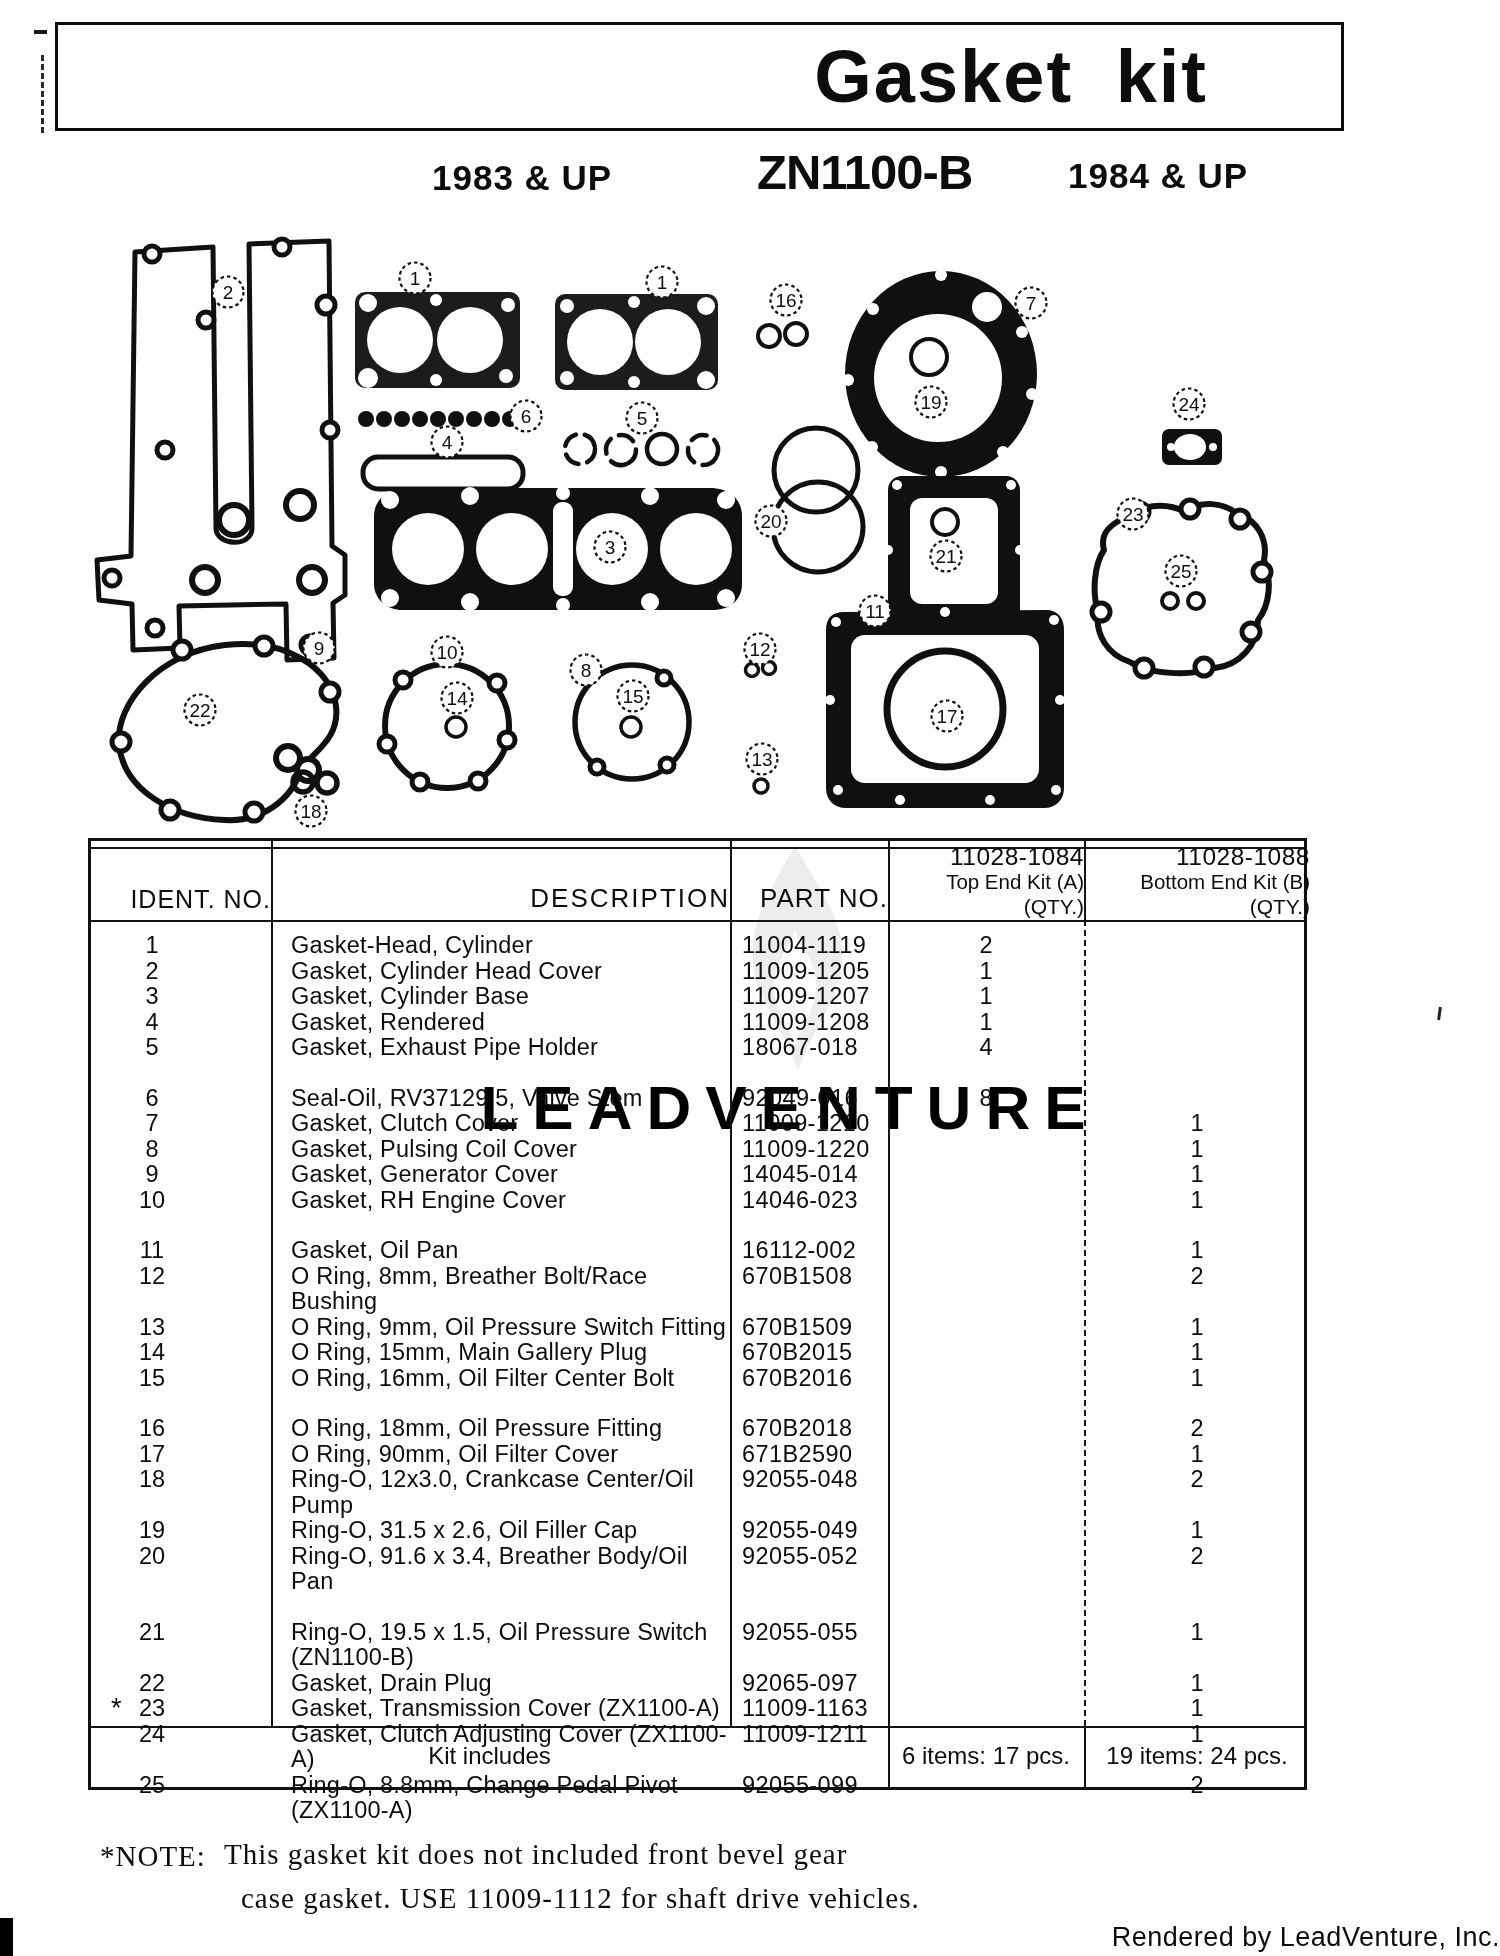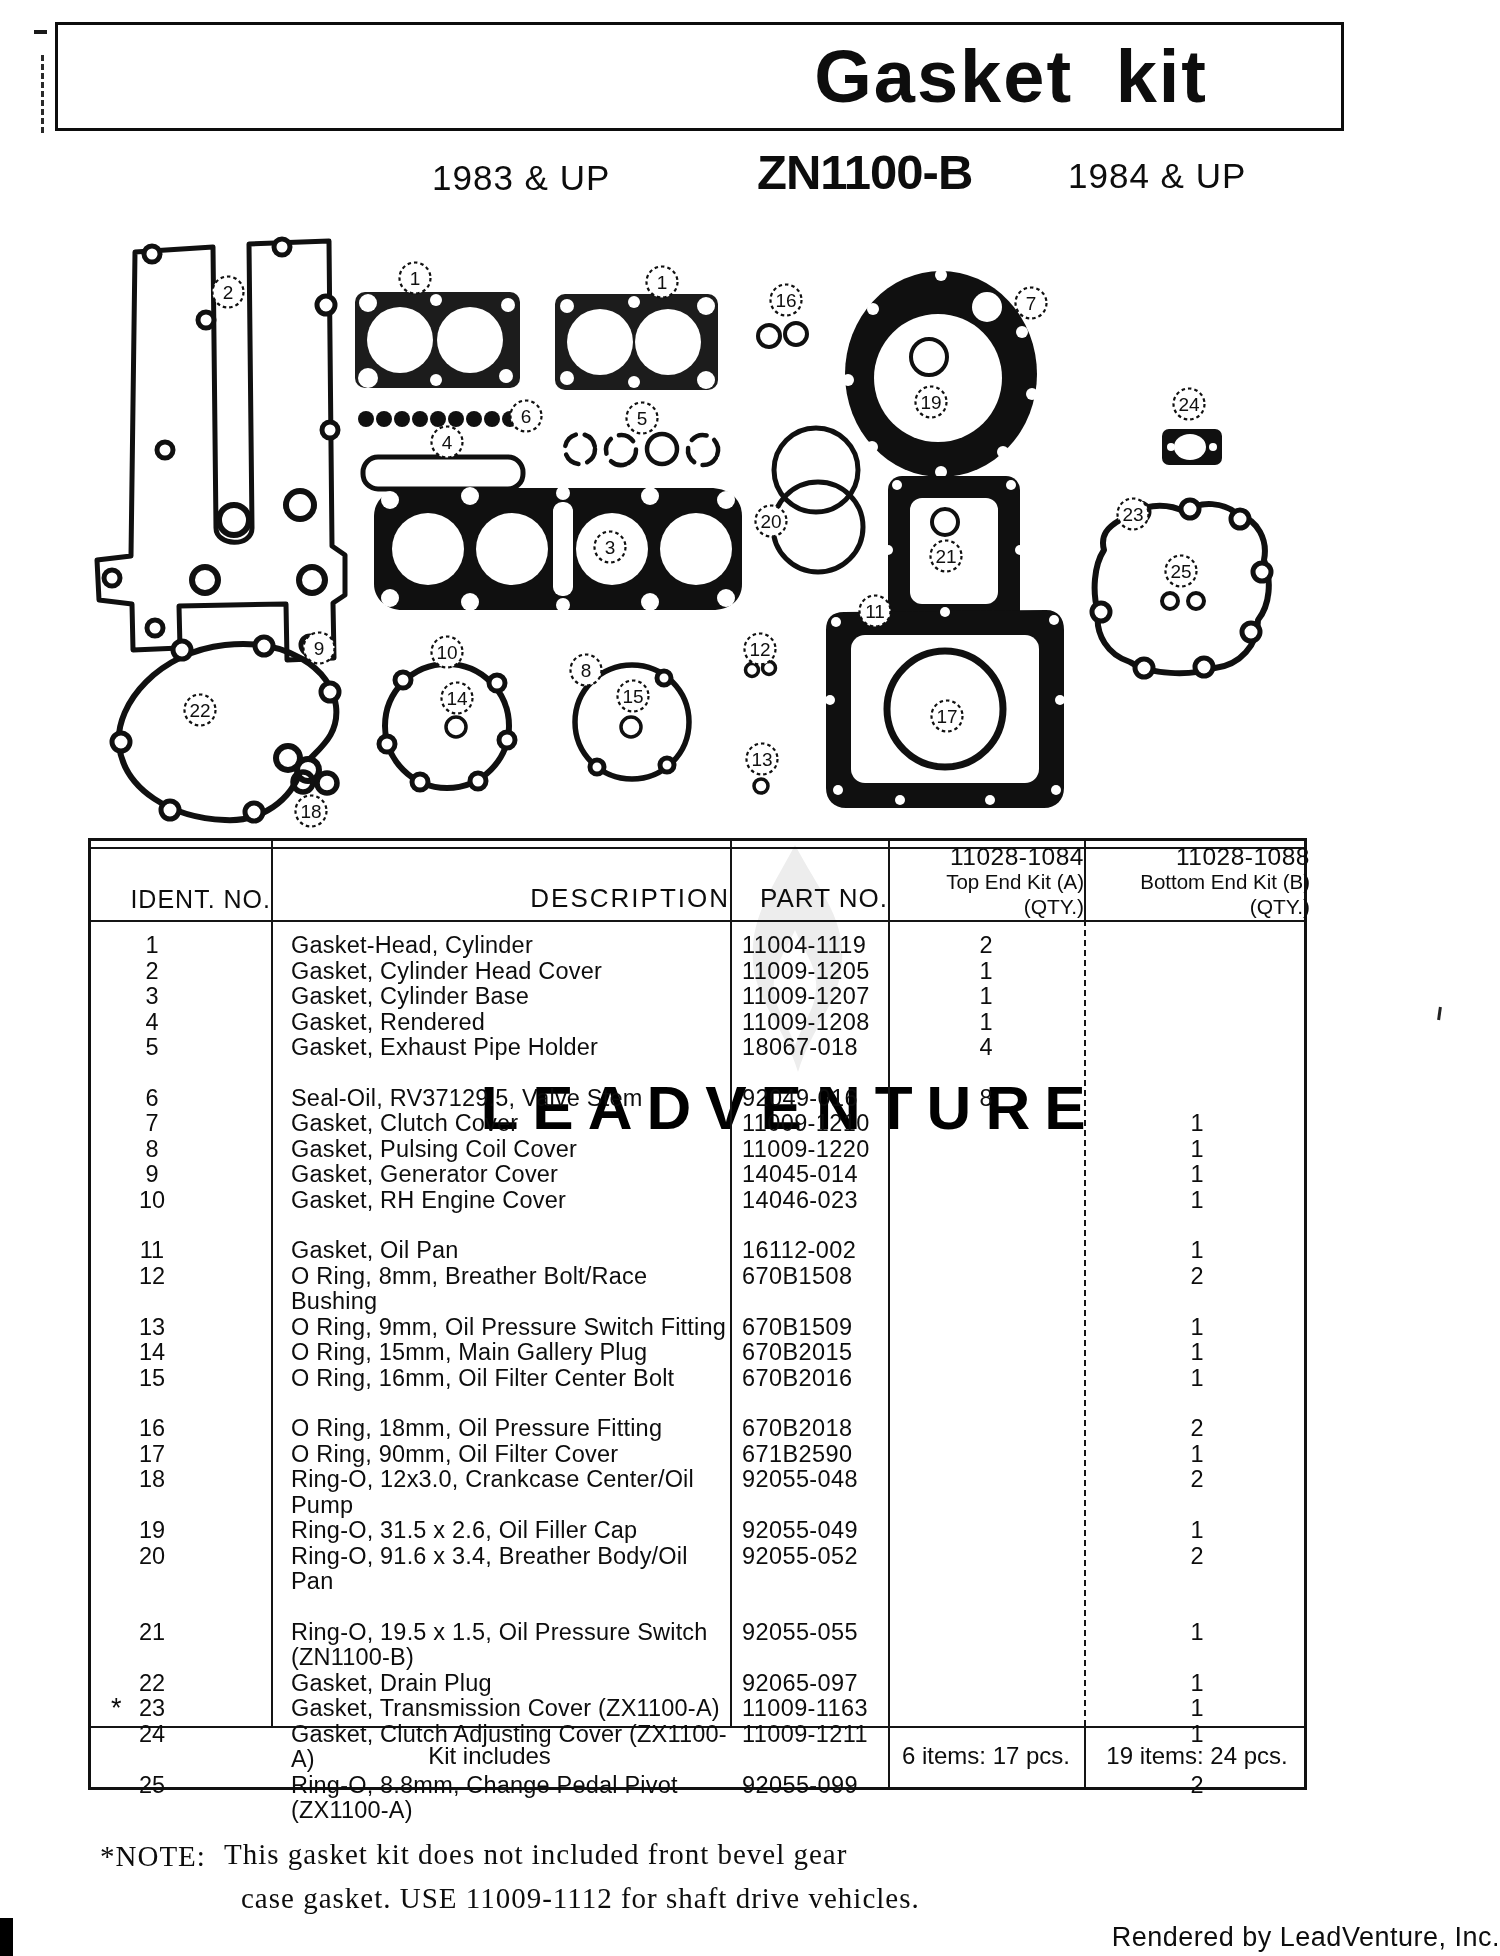--- a/index.html
+++ b/index.html
@@ -7,21 +7,21 @@
         font-family:"Liberation Sans",sans-serif;color:#0d0d0d;}
   
   .title-box{position:absolute;left:55px;top:22px;width:1283px;height:103px;
              border:3px solid #0d0d0d;display:flex;align-items:center;justify-content:flex-end;}
   .title-box .ttl{font-size:74px;font-weight:bold;letter-spacing:2px;word-spacing:20px;
                   transform:translateX(-133px);white-space:nowrap;}
   .reg-dash{position:absolute;left:34px;top:30px;width:13px;height:4px;background:#1a1a1a;}
   .reg-vline{position:absolute;left:41px;top:55px;height:78px;border-left:3px dashed #2a2a2a;}
   
   .model-name{position:absolute;font-weight:bold;font-size:49px;letter-spacing:-1px;white-space:nowrap;}
-  .model-years{position:absolute;font-weight:normal;font-size:35px;letter-spacing:1px;white-space:nowrap;}
+  .model-years{position:absolute;font-weight:bold;font-size:35px;letter-spacing:1px;white-space:nowrap;}
   #model-a-name{left:99px;top:146px;}
   #model-a-years{left:432px;top:158px;}
   #model-b-name{left:757px;top:144px;}
   #model-b-years{left:1068px;top:156px;}
   
   .wm-text{position:absolute;left:470px;top:1072px;width:640px;text-align:center;
            font-size:62px;font-weight:bold;letter-spacing:14px;color:#000000;z-index:0;white-space:nowrap;}
   .wm-svg{position:absolute;left:0;top:0;z-index:0;}
   
   .diagram-svg{position:absolute;left:0;top:0;z-index:2;}

